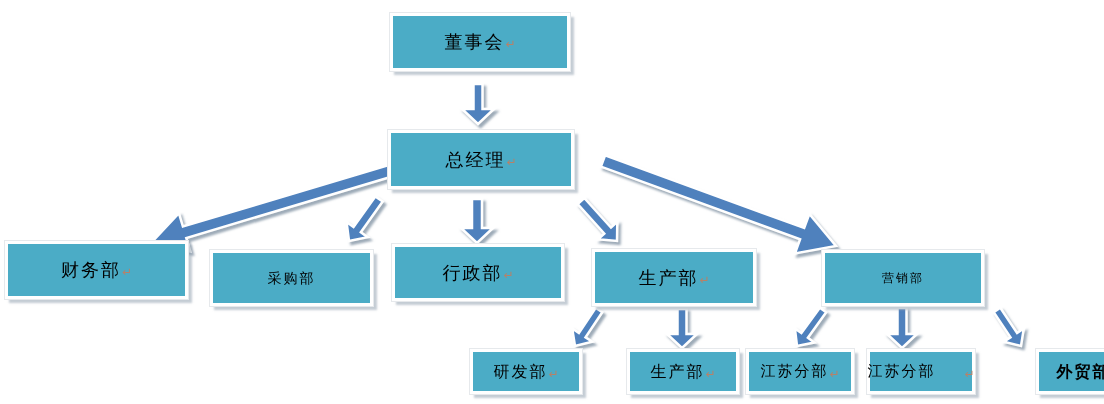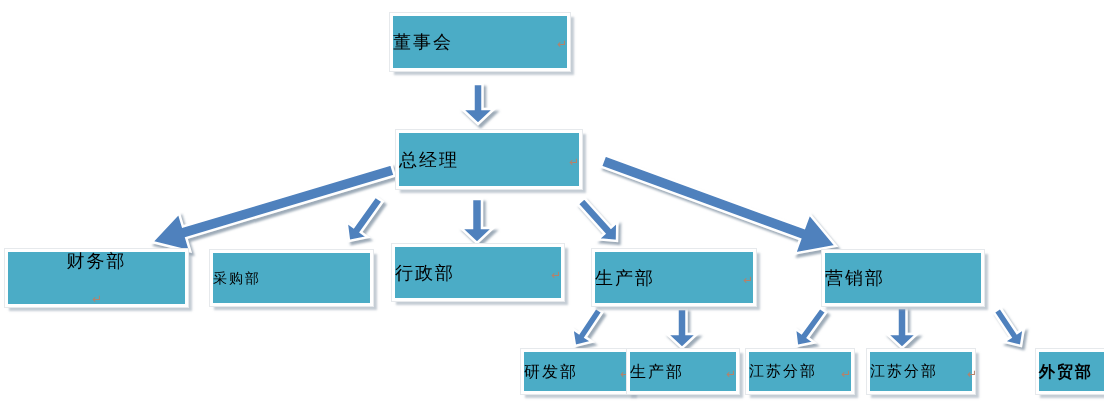--- a/index.html
+++ b/index.html
@@ -6,21 +6,21 @@
   .canvas{
     position:relative;width:1104px;height:404px;background:#fff;overflow:hidden;
     font-family:"DejaVu Sans","Liberation Sans",sans-serif;
   }
   #edge-layer{position:absolute;left:0;top:0;}
   .node{
     position:absolute;box-sizing:border-box;
     background:var(--node-fill,#4BACC6);
     border:3px solid var(--node-border,#fff);
     box-shadow:0 0 0 1px #e6e9ec, 4px 4px 2px rgba(148,162,176,.55);
-    display:flex;align-items:center;justify-content:space-between;
+    display:flex;align-items:center;justify-content:center;
     cursor:default;
   }
   .node .label{
     color:var(--label-color,#000);
     letter-spacing:2px;white-space:nowrap;line-height:1;
   }
   .node .ret{
     color:var(--ret-color,#B5826A);
     font-size:12px;letter-spacing:0;margin-left:1px;transform:translateY(2px);
   }
@@ -48,43 +48,43 @@
         <polygon class="edge" points="826.2,312.3 807.9,337.8 814.3,342.5 797.0,346.0 794.9,328.4 801.4,333.1 819.8,307.7" fill="#4F81BD" stroke="#FFFFFF" stroke-width="2.5" filter="url(#arrowShadow)"></polygon>
         <polygon class="edge" points="906.5,308.0 906.5,334.0 917.0,334.0 902.0,348.0 887.0,334.0 897.5,334.0 897.5,308.0" fill="#4F81BD" stroke="#FFFFFF" stroke-width="2.5" filter="url(#arrowShadow)"></polygon>
         <polygon class="edge" points="1000.3,307.8 1017.1,333.0 1023.8,328.5 1021.0,346.0 1003.8,341.8 1010.5,337.4 993.7,312.2" fill="#4F81BD" stroke="#FFFFFF" stroke-width="2.5" filter="url(#arrowShadow)"></polygon>
       </g>
   </svg>
   <div id="nodes">
       <div class="node" style="left: 390px; top: 13px; width: 180px; height: 58px; font-size: 18px;">
         <span class="label">董事会</span>
         <span class="ret">↵</span>
       </div>
-      <div class="node" style="left: 396px; top: 130px; width: 186px; height: 59px; font-size: 18px;">
+      <div class="node" style="left: 388px; top: 130px; width: 186px; height: 59px; font-size: 18px;">
         <span class="label">总经理</span>
         <span class="ret">↵</span>
       </div>
-      <div class="node" style="left: 5px; top: 249px; width: 183px; height: 58px; font-size: 18px; flex-direction: column;">
+      <div class="node" style="left: 5px; top: 241px; width: 183px; height: 58px; font-size: 18px;">
         <span class="label">财务部</span>
         <span class="ret">↵</span>
       </div>
       <div class="node" style="left: 210px; top: 250px; width: 163px; height: 56px; font-size: 14px;">
         <span class="label">采购部</span>
       </div>
       <div class="node" style="left: 392px; top: 244px; width: 172px; height: 57px; font-size: 18px;">
         <span class="label">行政部</span>
         <span class="ret">↵</span>
       </div>
       <div class="node" style="left: 592px; top: 249px; width: 164px; height: 57px; font-size: 18px;">
         <span class="label">生产部</span>
         <span class="ret">↵</span>
       </div>
-      <div class="node" style="left: 822px; top: 250px; width: 162px; height: 56px; font-size: 18px;">
+      <div class="node" style="left: 822px; top: 250px; width: 162px; height: 56px; font-size: 12px;">
         <span class="label">营销部</span>
       </div>
-      <div class="node" style="left: 521px; top: 349px; width: 112px; height: 45px; font-size: 16px;">
+      <div class="node" style="left: 470px; top: 349px; width: 112px; height: 45px; font-size: 16px;">
         <span class="label">研发部</span>
         <span class="ret">↵</span>
       </div>
       <div class="node" style="left: 627px; top: 349px; width: 112px; height: 45px; font-size: 16px;">
         <span class="label">生产部</span>
         <span class="ret">↵</span>
       </div>
       <div class="node" style="left: 746px; top: 349px; width: 108px; height: 45px; font-size: 15px;">
         <span class="label">江苏分部</span>
         <span class="ret">↵</span>

